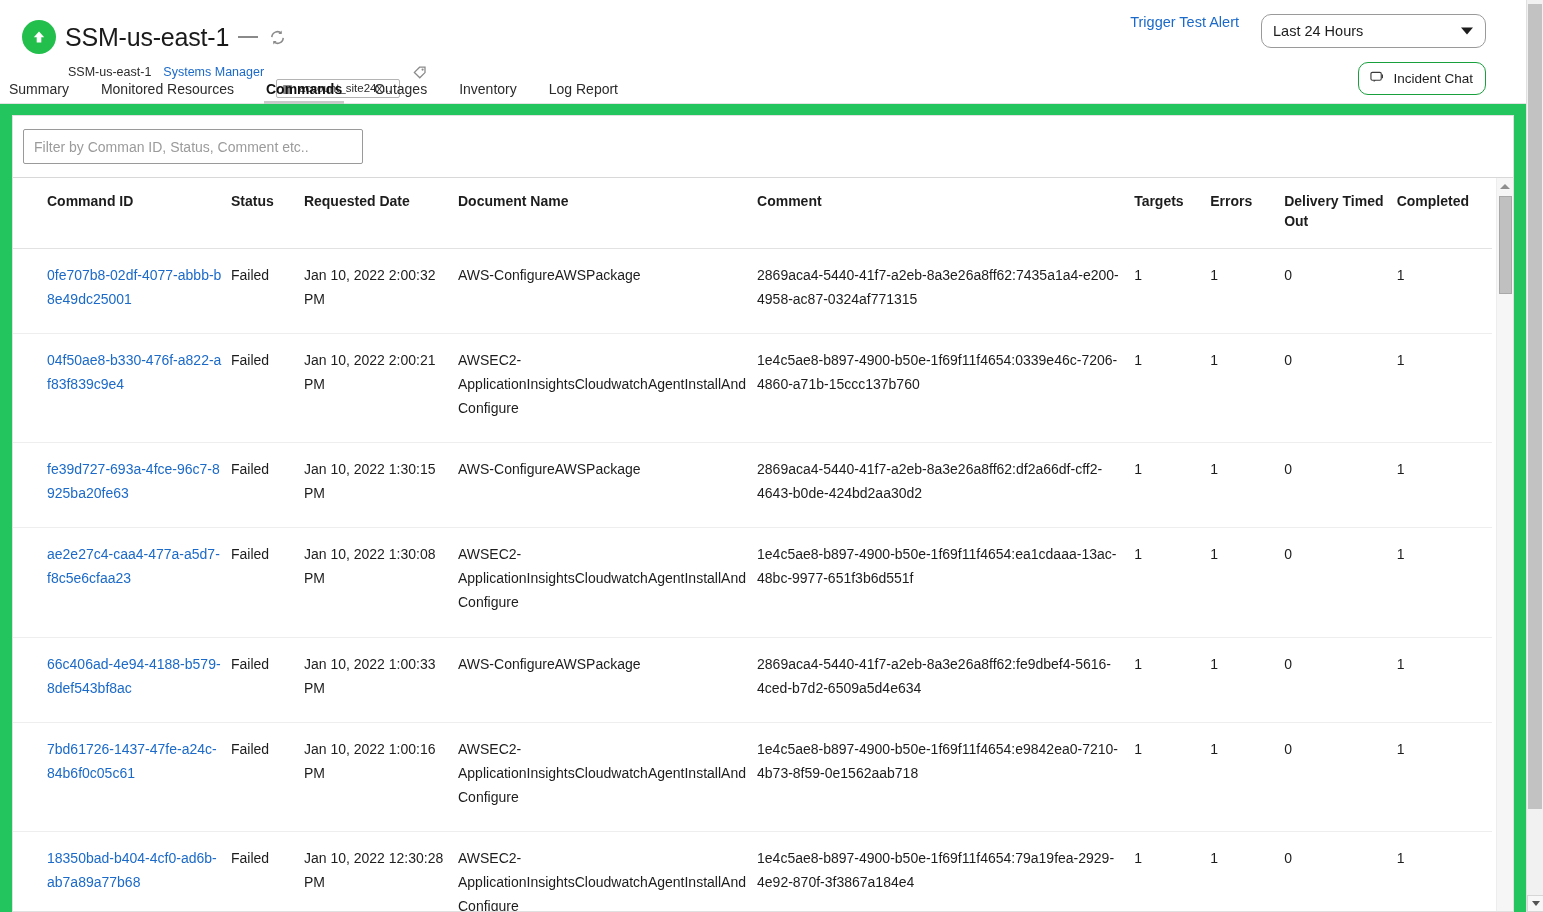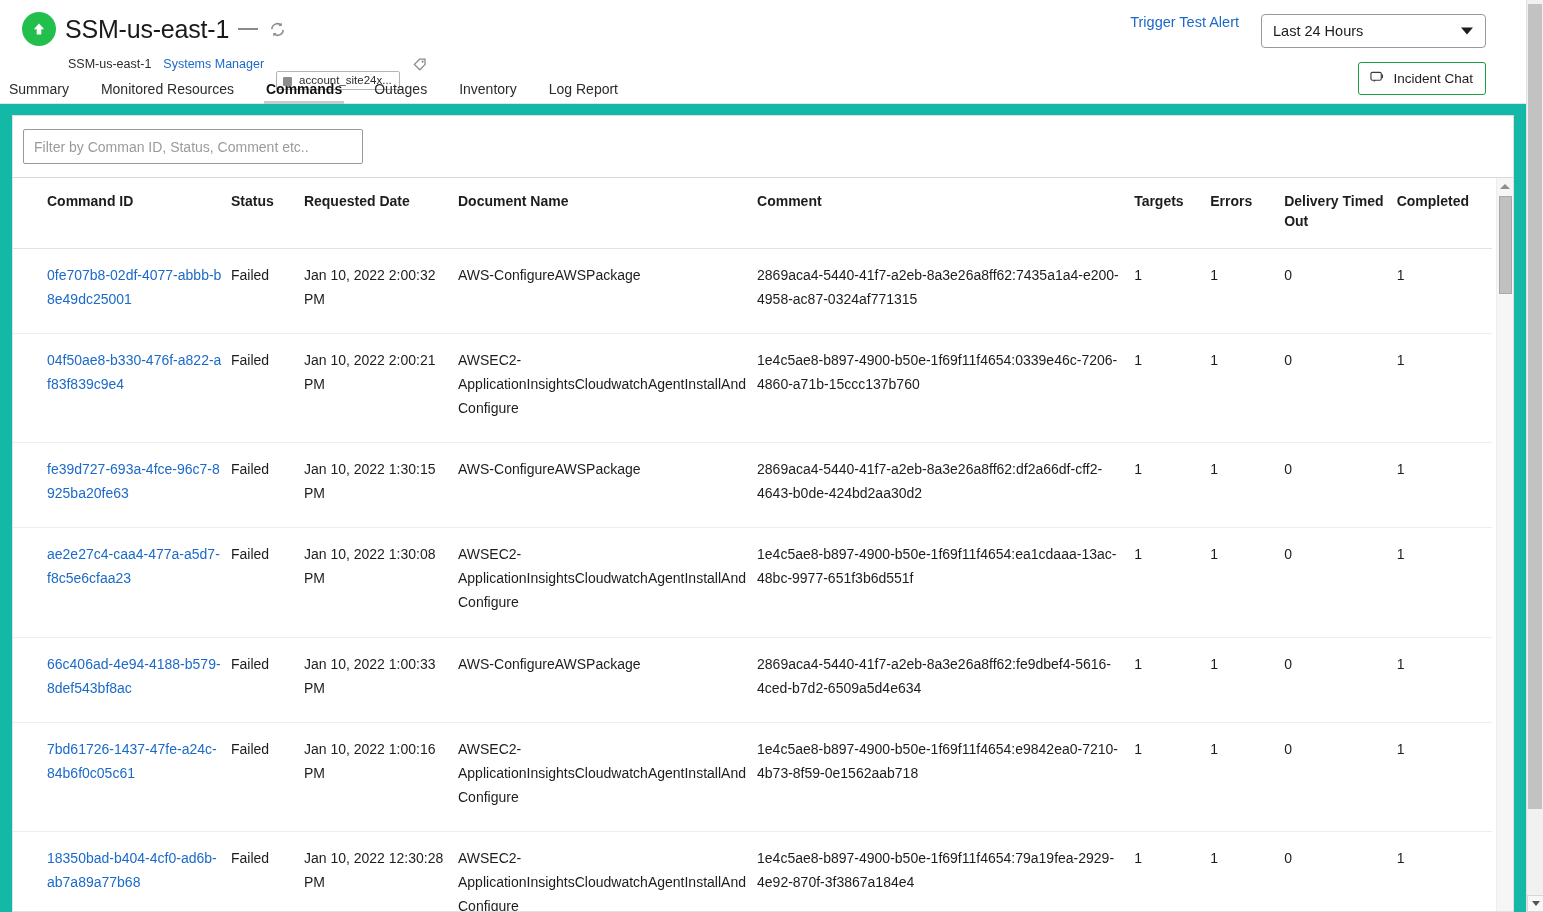--- a/index.html
+++ b/index.html
@@ -33,21 +33,21 @@
   
   .header {
     position: relative;
     background: #ffffff;
     padding: 0;
     height: 104px;
     border-bottom: 1px solid #e3e3e3;
   }
   .hdr-left {
     position: absolute;
-    left: 22px; top: 10px;
+    left: 22px; top: 18px;
   }
   .title-row {
     display: flex;
     align-items: center;
     gap: 9px;
     height: 38px;
   }
   .status-badge-circle {
     width: 34px; height: 34px;
     border-radius: 50%;
@@ -167,21 +167,21 @@
     color: #1b6ac9;
     cursor: pointer;
     text-decoration: none;
     white-space: nowrap;
   }
   .time-select {
     position: relative;
     width: 225px;
     height: 34px;
     border: 1px solid #9a9a9a;
-    border-radius: 4px;
+    border-radius: 10px;
     background: #fff;
     display: flex;
     align-items: center;
     padding: 0 11px;
     cursor: pointer;
   }
   .time-select-label {
     font-size: 14.5px;
     color: #1d1d1d;
   }
@@ -193,33 +193,33 @@
     border-left: 6px solid transparent;
     border-right: 6px solid transparent;
     border-top: 7px solid #1d1d1d;
   }
   .incident-chat-btn {
     margin-top: 14px;
     display: inline-flex;
     align-items: center;
     gap: 8px;
     border: 1px solid #17a03c;
-    border-radius: 3px;
+    border-radius: 10px;
     background: #fff;
     padding: 7px 12px 7px 11px;
     font-size: 13.5px;
     color: #1d1d1d;
     cursor: pointer;
     white-space: nowrap;
   }
 
   
   .content-area {
     position: relative;
-    background: #14b8a6;
+    background: #22c55e;
     padding: 11px 12px 0 12px;
     height: 808px;
   }
   .card {
     position: relative;
     background: #ffffff;
     border: 1px solid #e0e0e0;
     height: 797px;
     overflow: hidden;
   }

